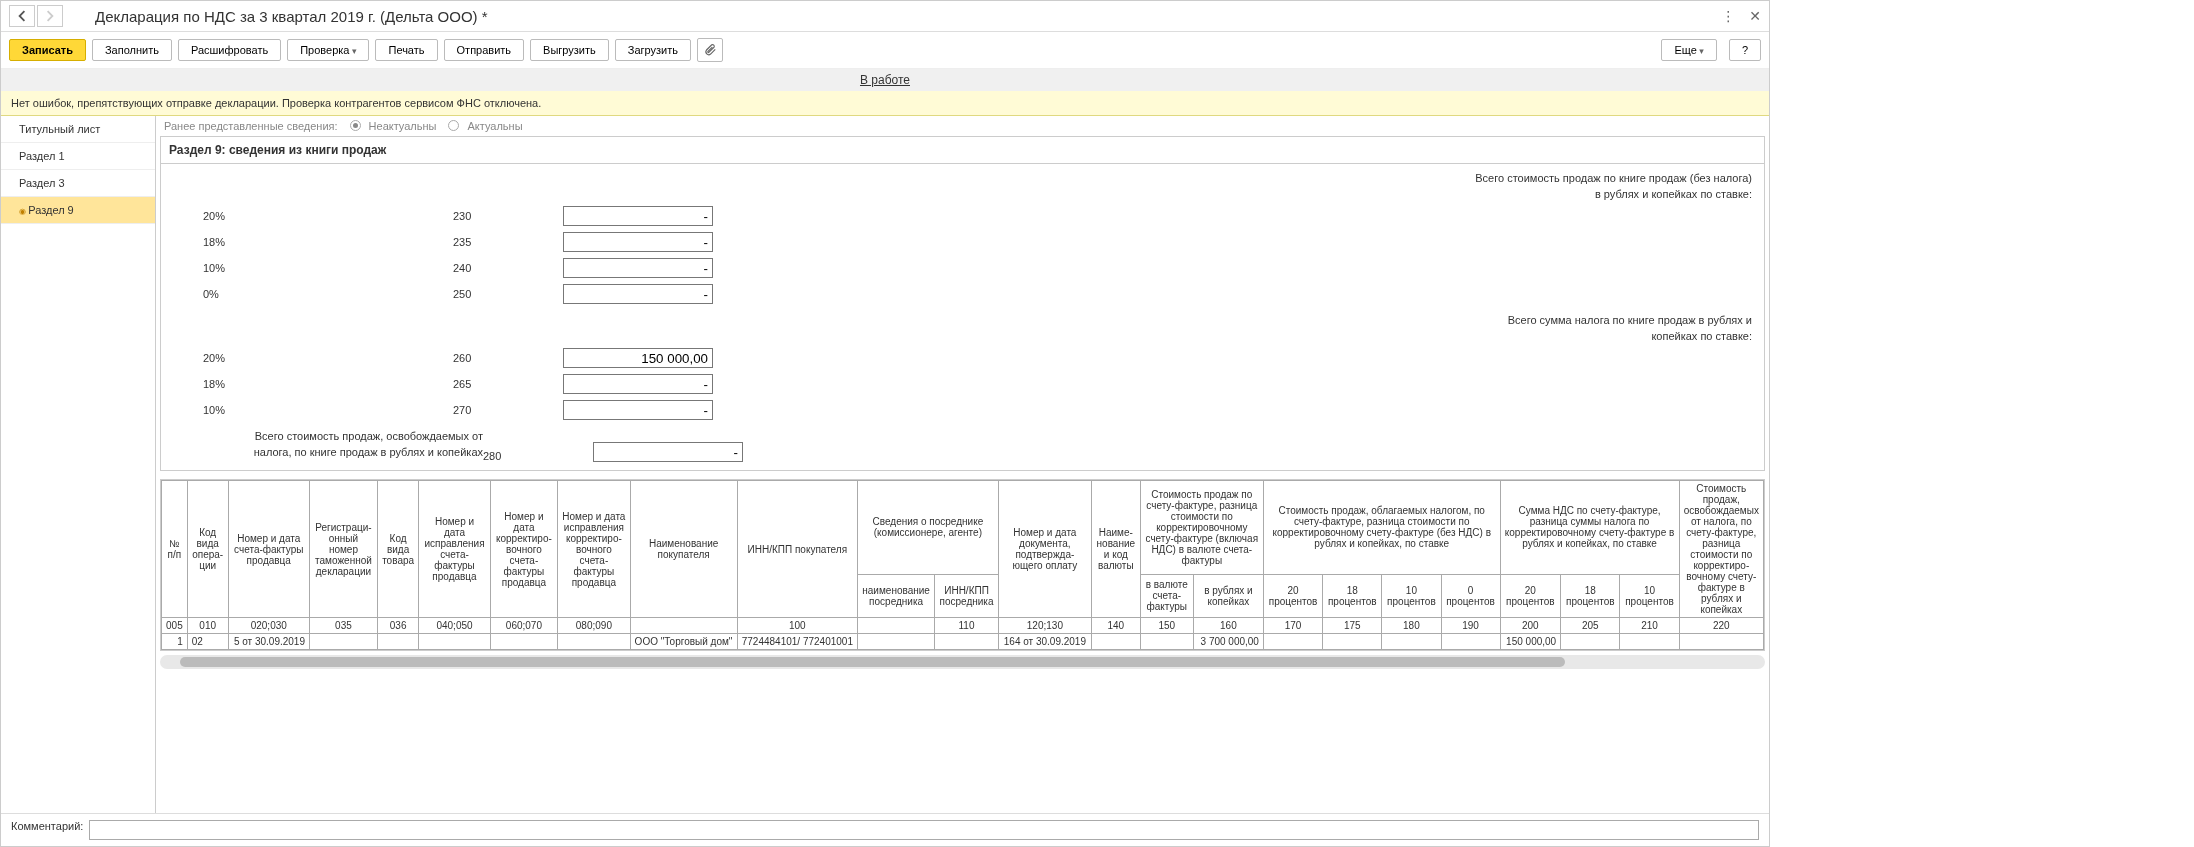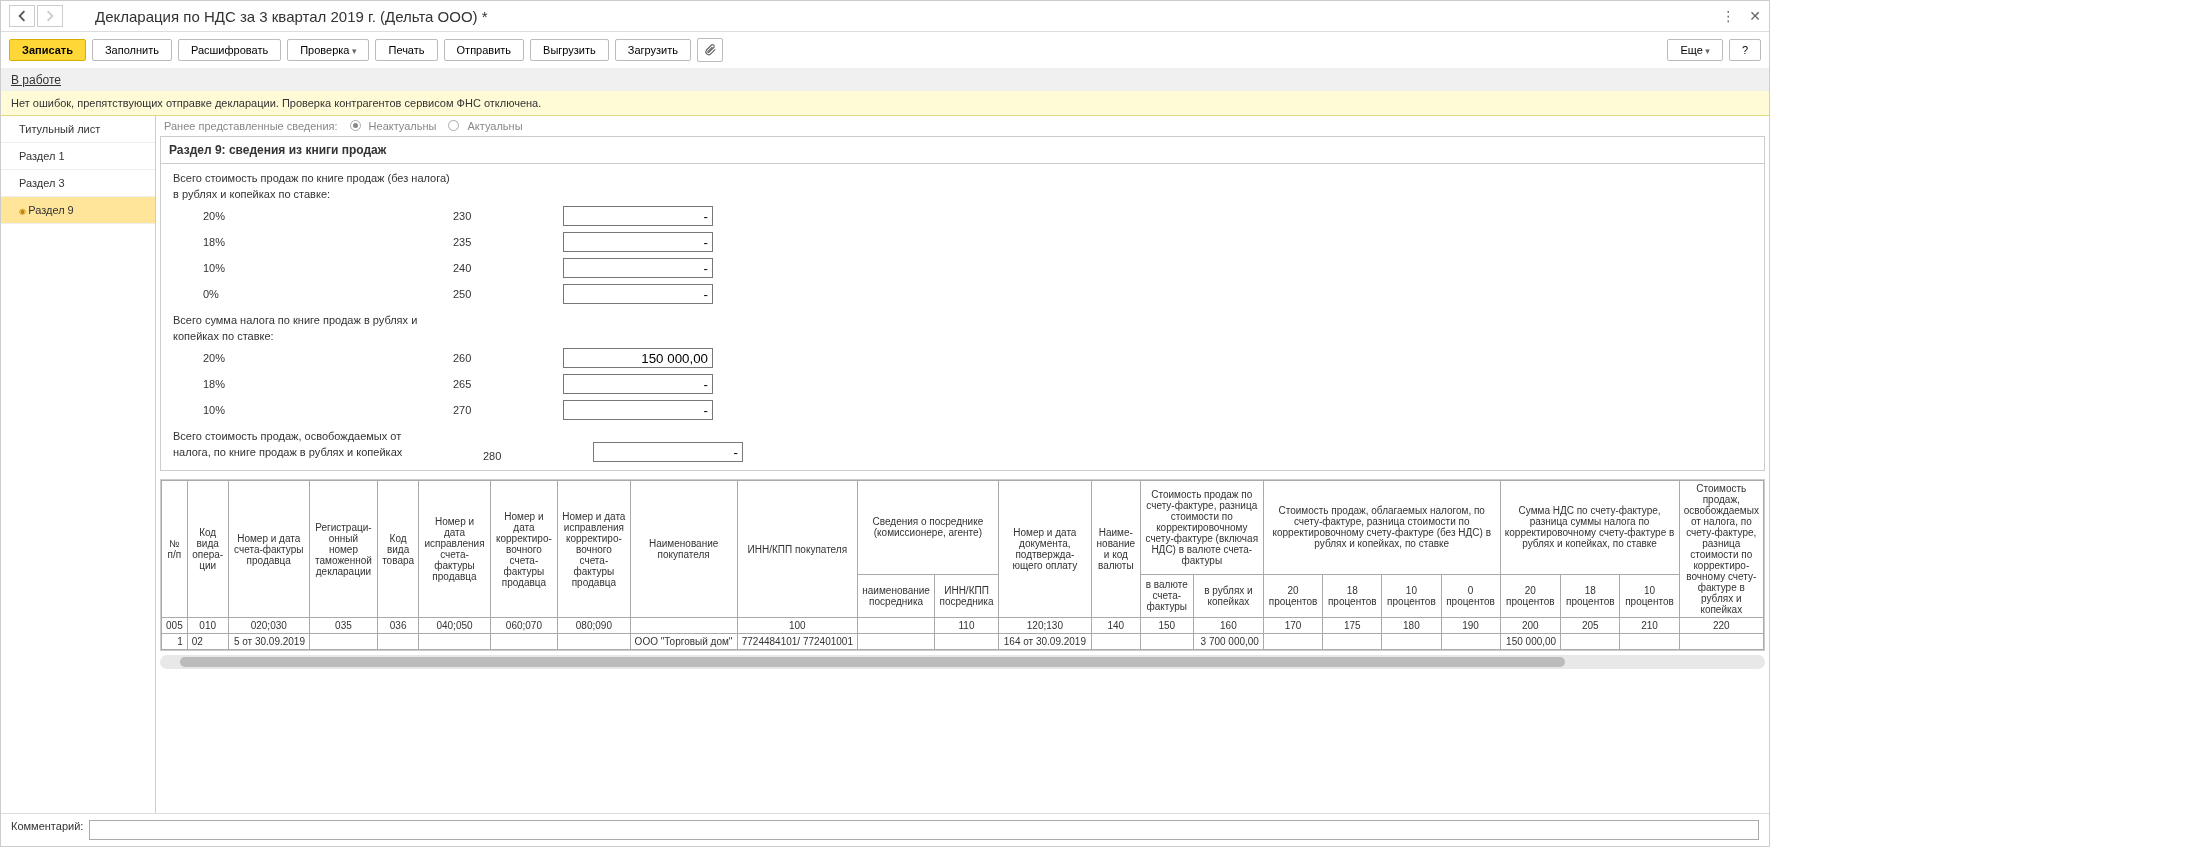--- a/index.html
+++ b/index.html
@@ -9,38 +9,38 @@
 .nav-btn { width: 26px; height: 22px; border: 1px solid #ccc; background: #fff; margin-right: 2px; display: flex; align-items: center; justify-content: center; cursor: pointer; }
 .nav-btn svg { width: 12px; height: 12px; }
 .window-title { margin-left: 30px; font-size: 15px; }
 .titlebar-right { margin-left: auto; display: flex; gap: 14px; align-items: center; }
 .titlebar-right span { cursor: pointer; font-size: 14px; color: #666; }
 .toolbar { display: flex; align-items: center; padding: 6px 8px; gap: 6px; border-bottom: 1px solid #eee; }
 .btn { border: 1px solid #bbb; background: #fff; padding: 4px 12px; font-size: 11px; cursor: pointer; border-radius: 2px; }
 .btn-primary { background: #ffd837; border-color: #d6ae00; font-weight: bold; }
 .btn-drop::after { content: " ▾"; font-size: 9px; color: #666; }
 .icon-btn { border: 1px solid #bbb; background: #fff; width: 26px; height: 24px; display: flex; align-items: center; justify-content: center; cursor: pointer; border-radius: 2px; }
-.toolbar-right { margin-left: auto; display: flex; gap: 6px; }
-.status-bar { background: #f0f0f0; padding: 4px 10px; font-size: 12px; }
+.toolbar-right { margin-left: auto; display: flex; gap: 12px; }
+.status-bar { background: #f0f0f0; padding: 4px 10px; font-size: 12px; text-align: center; }
 .status-bar a { text-decoration: underline; color: #333; }
 .info-bar { background: #fffbd6; padding: 6px 10px; border-bottom: 1px solid #e0d980; font-size: 11px; }
 .body-area { flex: 1; display: flex; overflow: hidden; }
 .sidebar { width: 155px; border-right: 1px solid #ccc; background: #fff; }
 .side-item { padding: 7px 18px; cursor: pointer; border-bottom: 1px solid #eee; }
 .side-item.active { background: #ffe59a; }
 .side-item.active::before { content: "◉ "; font-size: 8px; color: #c08000; }
 .main { flex: 1; display: flex; flex-direction: column; overflow: auto; }
 .prev-row { padding: 4px 8px; color: #888; font-size: 11px; display: flex; align-items: center; gap: 12px; }
 .radio { display: inline-flex; align-items: flex-start; gap: 8px; }
 .radio-dot { width: 11px; height: 11px; border: 1px solid #aaa; border-radius: 50%; display: inline-flex; align-items: center; justify-content: center; }
 .radio-dot.checked::after { content: ""; width: 5px; height: 5px; background: #888; border-radius: 50%; }
 .section { border: 1px solid #ccc; margin: 0 4px 4px 4px; }
 .section-title { font-weight: bold; font-size: 12px; padding: 6px 8px; border-bottom: 1px solid #ccc; }
 .form-body { padding: 8px 12px; }
-.form-label { margin-bottom: 4px; }
+.form-label { margin-bottom: 4px; text-align: right; }
 .form-label.sub { }
 .rate-row { display: flex; align-items: center; margin: 6px 0; }
 .rate-label { width: 50px; padding-left: 30px; }
 .rate-spacer { width: 230px; }
 .rate-code { width: 110px; text-align: left; }
 .rate-input { width: 150px; height: 20px; border: 1px solid #777; text-align: right; padding: 0 4px; }
 .table-wrap { overflow-x: auto; margin: 4px; border: 1px solid #ccc; position: relative; }
 .data-table { border-collapse: collapse; font-size: 10px; width: 100%; }
 .data-table th, .data-table td { border: 1px solid #aaa; padding: 2px 4px; text-align: center; vertical-align: middle; }
 .data-table th { font-weight: normal; background: #fff; }

